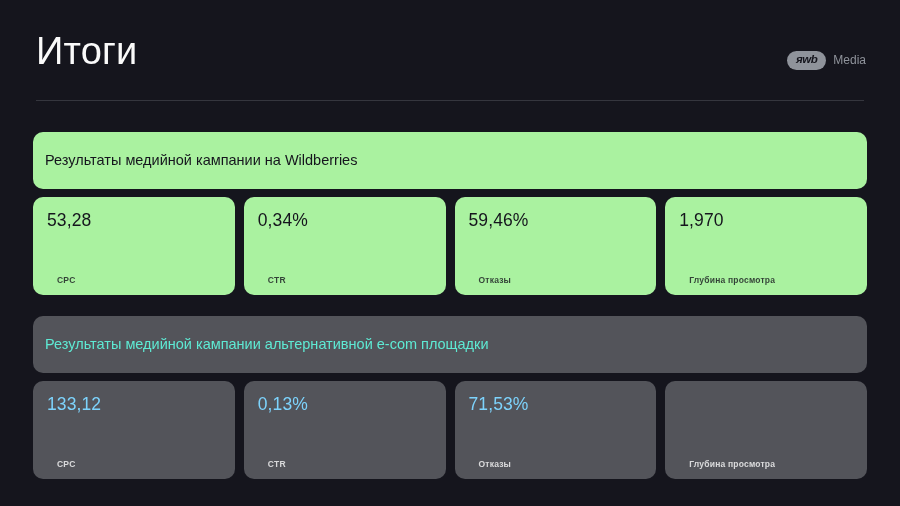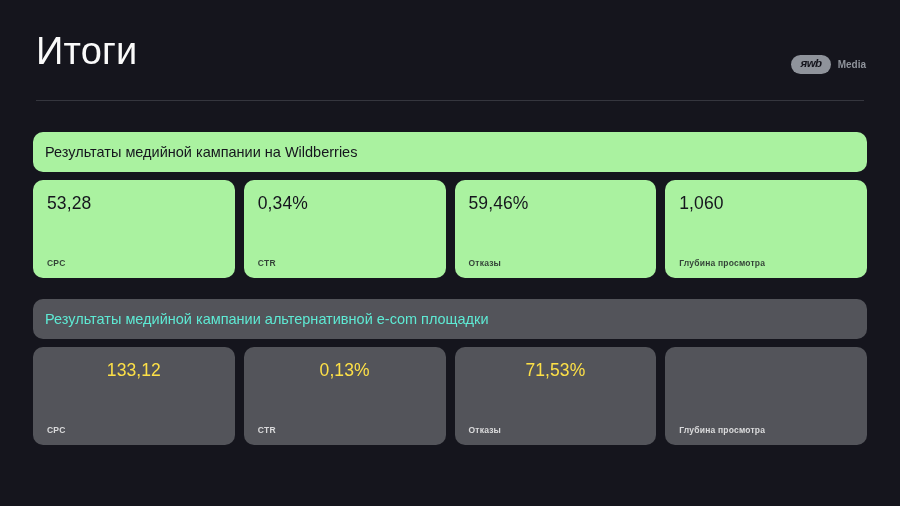--- a/index.html
+++ b/index.html
@@ -5,64 +5,64 @@
   * { margin: 0; padding: 0; box-sizing: border-box; }
   html, body { background: #15151d; }
   body {
     width: 900px; height: 506px;
     font-family: "Liberation Sans", "DejaVu Sans", sans-serif;
     overflow: hidden;
   }
   .slide { width: 900px; height: 506px; background: var(--bg, #15151d); position: relative; }
 
   .top-row {
-    display: flex; justify-content: space-between; align-items: flex-end;
+    display: flex; justify-content: space-between; align-items: center;
     padding: 30px 34px 0 36px;
   }
   .page-title {
     color: #fafafa; font-size: 38px; font-weight: 500;
     letter-spacing: 0.2px; line-height: 1.15;
   }
   .logo { display: flex; align-items: center; gap: 7px; margin-top: 17px; }
   .logo-badge {
     background: var(--logo, #8f939b); color: #15151d;
     border-radius: 12px; padding: 3px 9px 4px;
     font-weight: 800; font-style: italic; font-size: 11.5px;
     letter-spacing: -0.5px; line-height: 1; text-transform: lowercase;
   }
-  .logo-text { color: var(--logo, #8f939b); font-size: 10px; font-weight: 700; }
+  .logo-text { color: var(--logo, #8f939b); font-size: 12px; font-weight: 400; }
 
   .divider { border: none; border-top: 1px solid #35363e; margin: 26px 36px 0; }
 
   .content { padding: 31px 33px 0; }
 
   .section + .section { margin-top: 21px; }
 
   .section-header {
-    height: 40px; border-radius: 10px;
+    height: 57px; border-radius: 10px;
     display: flex; align-items: center;
     padding: 0 12px; font-size: 14.5px; font-weight: 500;
   }
   .section.green .section-header { background: var(--green, #aaf2a0); color: #15151d; }
   .section.gray  .section-header { background: var(--gray, #53545a); color: #5eead4; }
 
   .cards { display: flex; gap: 9px; margin-top: 8px; }
   .card {
     flex: 1; height: 98px; border-radius: 10px;
     position: relative; padding: 13px 14px;
   }
   .section.green .card { background: var(--green, #aaf2a0); }
   .section.gray  .card { background: var(--gray, #53545a); }
 
   .card .value { font-size: 17.5px; font-weight: 500; letter-spacing: 0.1px; }
   .section.green .card .value { color: #15151d; }
-  .section.gray  .card .value { color: #fde047; text-align: center; }
+  .section.gray  .card .value { color: #7dd3fc; }
 
   .card .label {
-    position: absolute; left: 14px; bottom: 10px;
+    position: absolute; left: 24px; bottom: 10px;
     font-size: 8.5px; font-weight: 700; letter-spacing: 0.2px;
   }
   .section.green .card .label { color: rgba(21, 21, 29, 0.8); }
   .section.gray  .card .label { color: rgba(255, 255, 255, 0.78); }
 </style>
 </head>
 <body>
 
 <div class="slide">
 
@@ -87,21 +87,21 @@
         </div>
         <div class="card">
           <div class="value">0,34%</div>
           <div class="label">CTR</div>
         </div>
         <div class="card">
           <div class="value">59,46%</div>
           <div class="label">Отказы</div>
         </div>
         <div class="card">
-          <div class="value">1,060</div>
+          <div class="value">1,970</div>
           <div class="label">Глубина просмотра</div>
         </div>
       </div>
     </div>
 
     <div class="section gray">
       <div class="section-header">Результаты медийной кампании альтернативной e-com площадки</div>
       <div class="cards">
         <div class="card">
           <div class="value">133,12</div>

